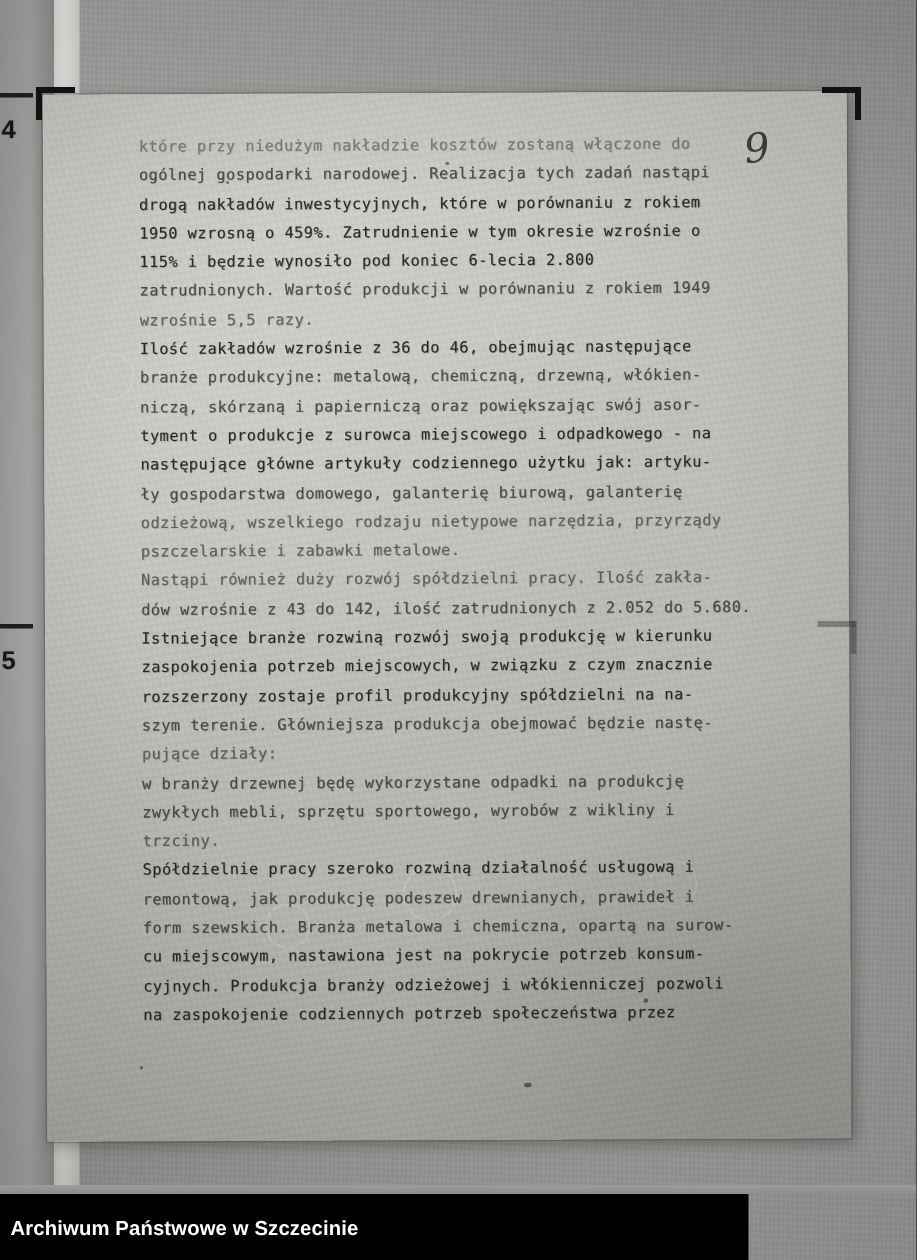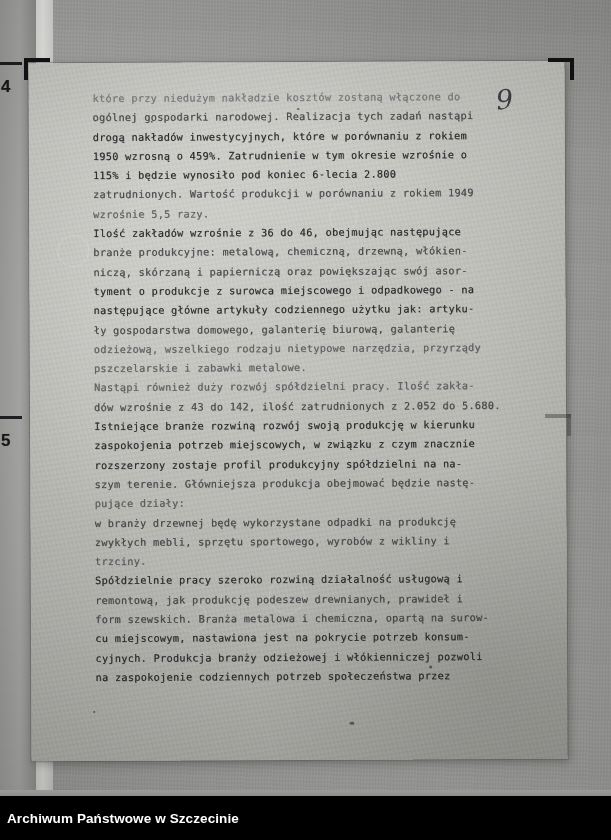--- a/index.html
+++ b/index.html
@@ -169,21 +169,21 @@
     font-size: 27px;
     color: #26282b;
     transform: rotate(-6deg);
     opacity: .85;
   }
 
   
   .caption-bar {
     position: absolute;
     left: 0; bottom: 0;
-    width: 611px;
+    width: 499px;
     height: 44px;
     background: #000000;
     display: flex;
     align-items: center;
   }
   .caption-text {
     color: #ffffff;
     font-family: "Liberation Sans", sans-serif;
     font-size: 13.5px;
     font-weight: 700;

